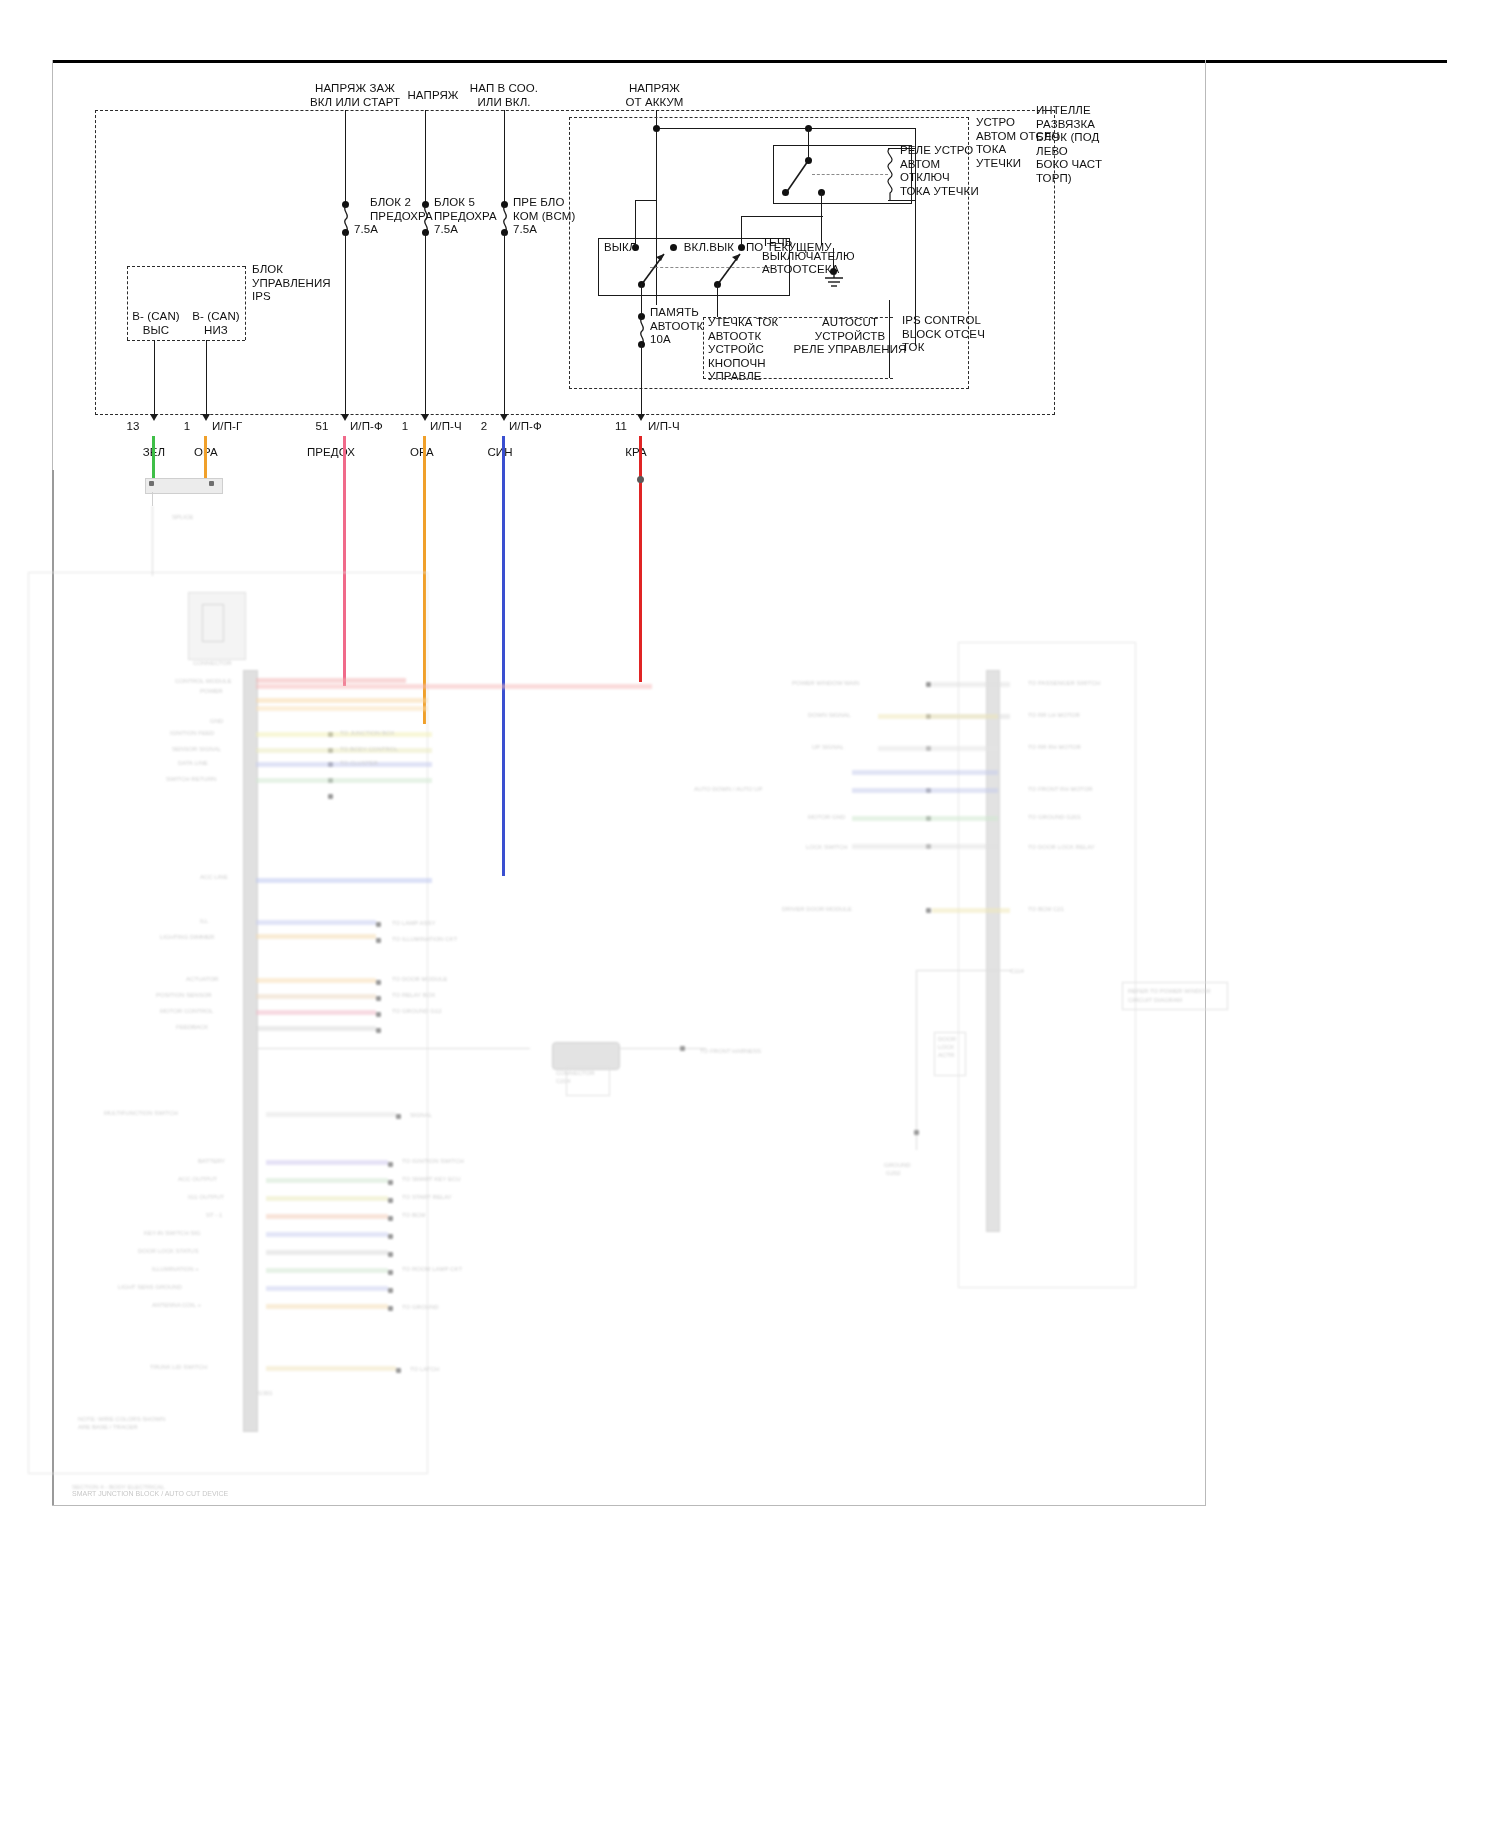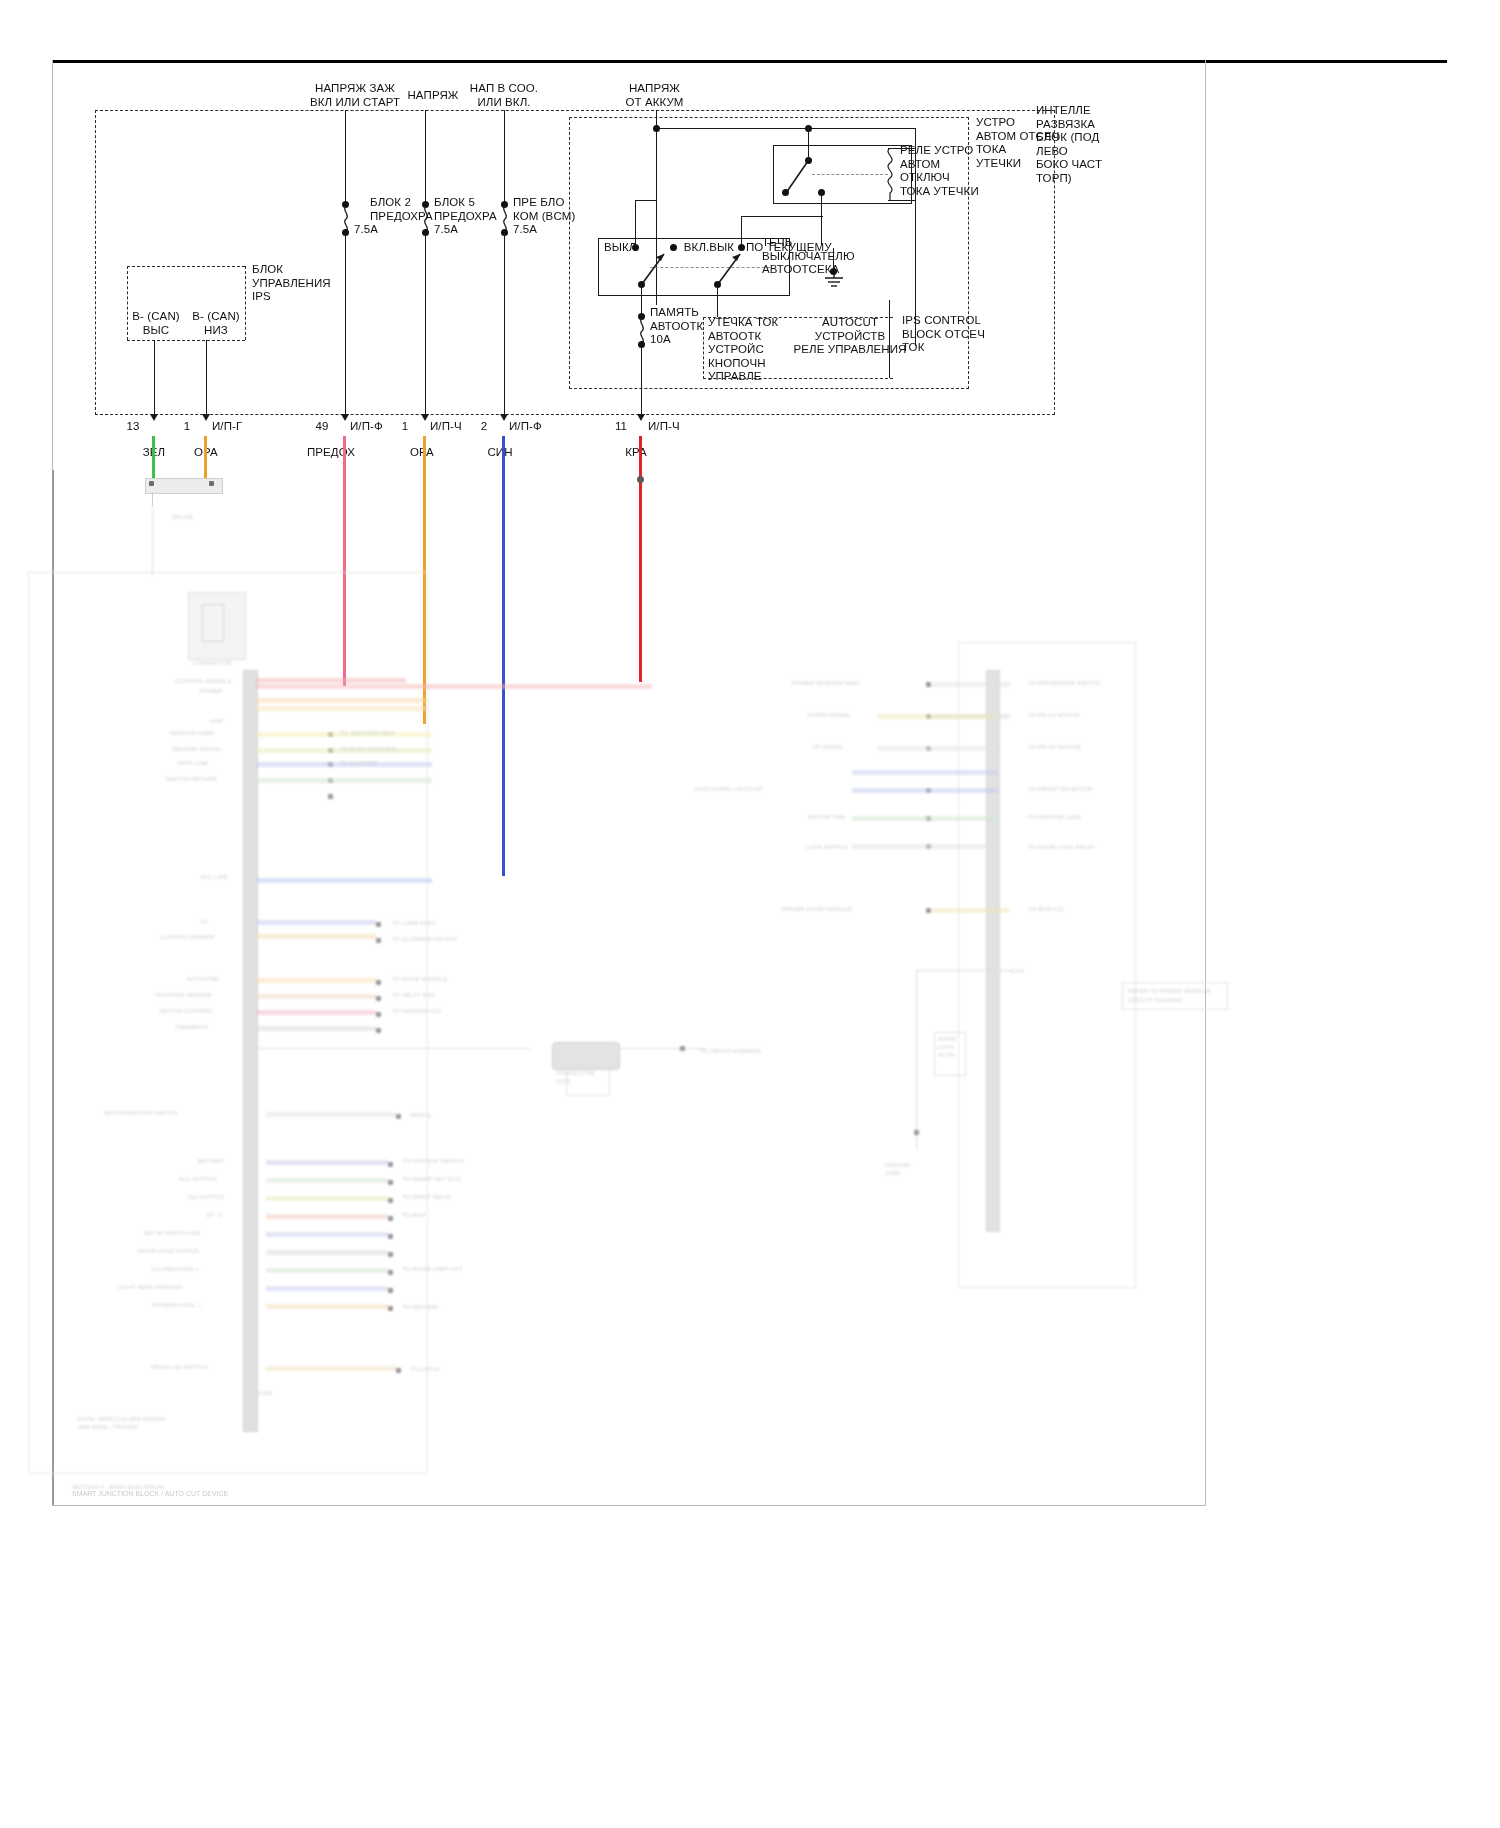--- a/index.html
+++ b/index.html
@@ -259,21 +259,21 @@
   <div class="arrow" style="left:421px;top:414px;"></div>
   <div class="arrow" style="left:500px;top:414px;"></div>
   <div class="arrow" style="left:637px;top:414px;"></div>
 
   <div class="lbl r" style="left:118px;top:420px;width:30px;">13</div>
   <div class="lbl" style="left:159px;top:420px;width:60px;"></div>
 
   <div class="lbl r" style="left:172px;top:420px;width:30px;">1</div>
   <div class="lbl" style="left:212px;top:420px;width:60px;">И/П-Г</div>
 
-  <div class="lbl r" style="left:307px;top:420px;width:30px;">49</div>
+  <div class="lbl r" style="left:307px;top:420px;width:30px;">51</div>
   <div class="lbl" style="left:350px;top:420px;width:60px;">И/П-Ф</div>
 
   <div class="lbl r" style="left:390px;top:420px;width:30px;">1</div>
   <div class="lbl" style="left:430px;top:420px;width:60px;">И/П-Ч</div>
 
   <div class="lbl r" style="left:469px;top:420px;width:30px;">2</div>
   <div class="lbl" style="left:509px;top:420px;width:60px;">И/П-Ф</div>
 
   <div class="lbl r" style="left:606px;top:420px;width:30px;">11</div>
   <div class="lbl" style="left:648px;top:420px;width:60px;">И/П-Ч</div>

